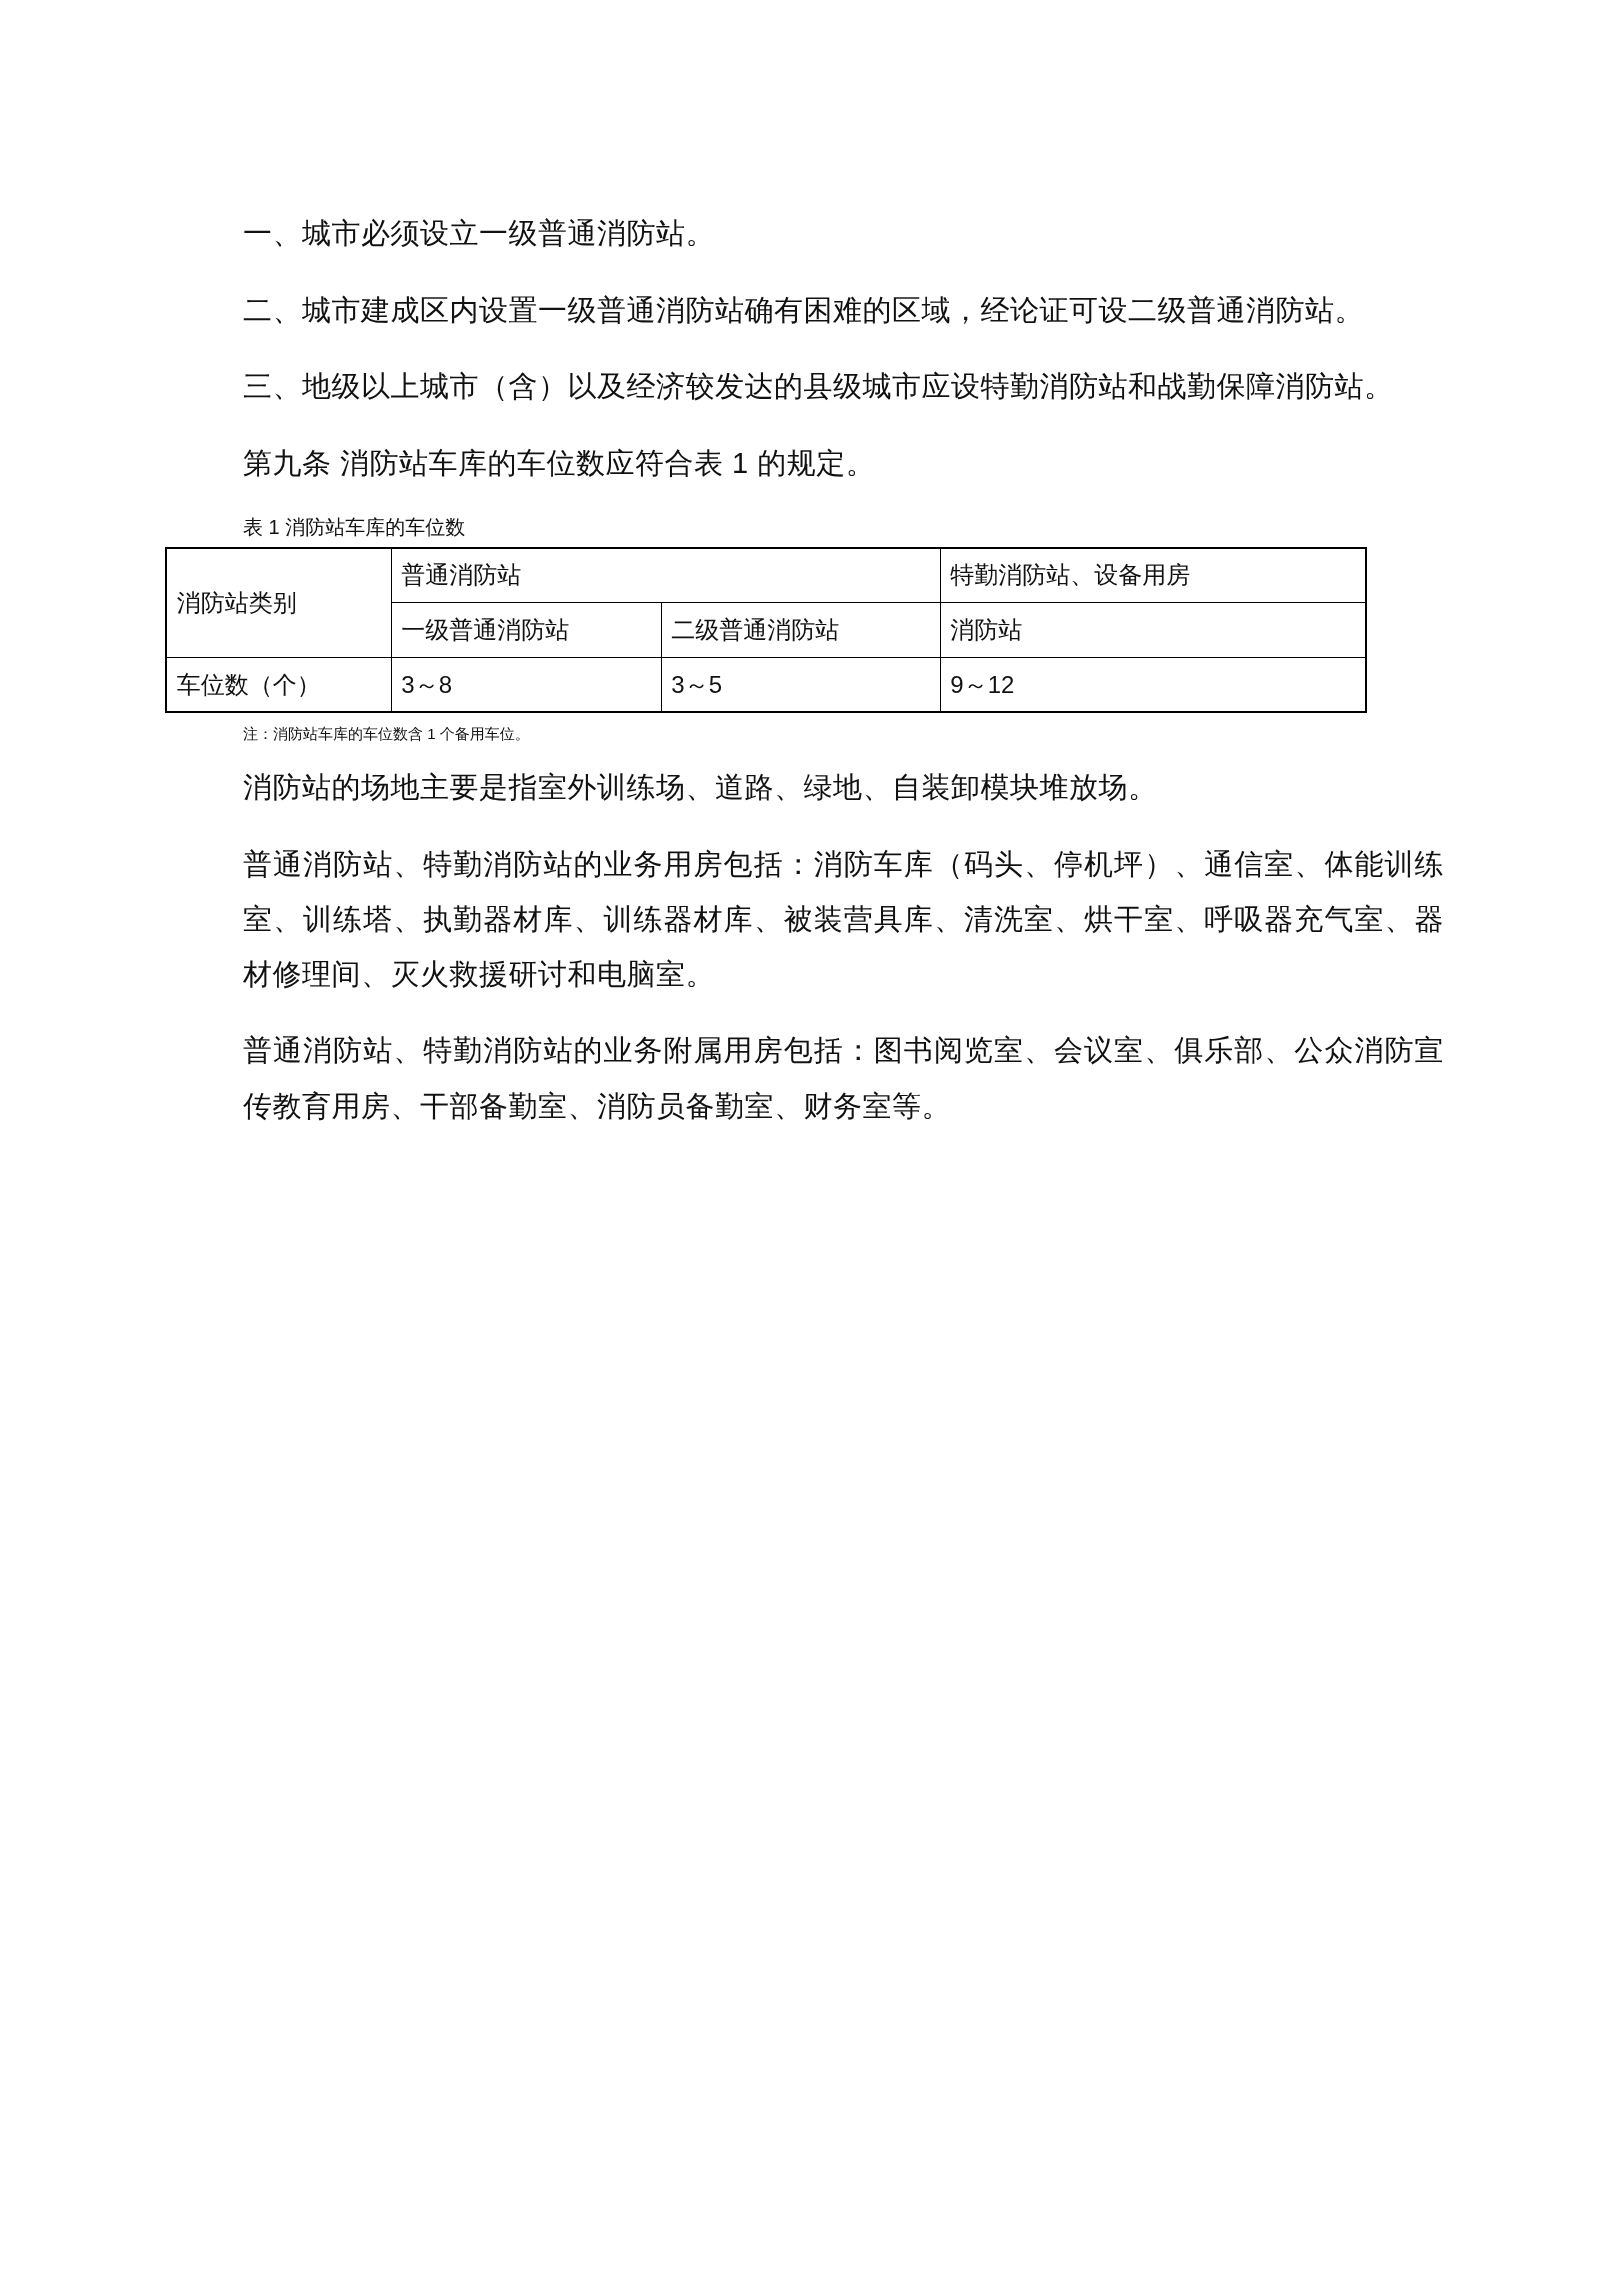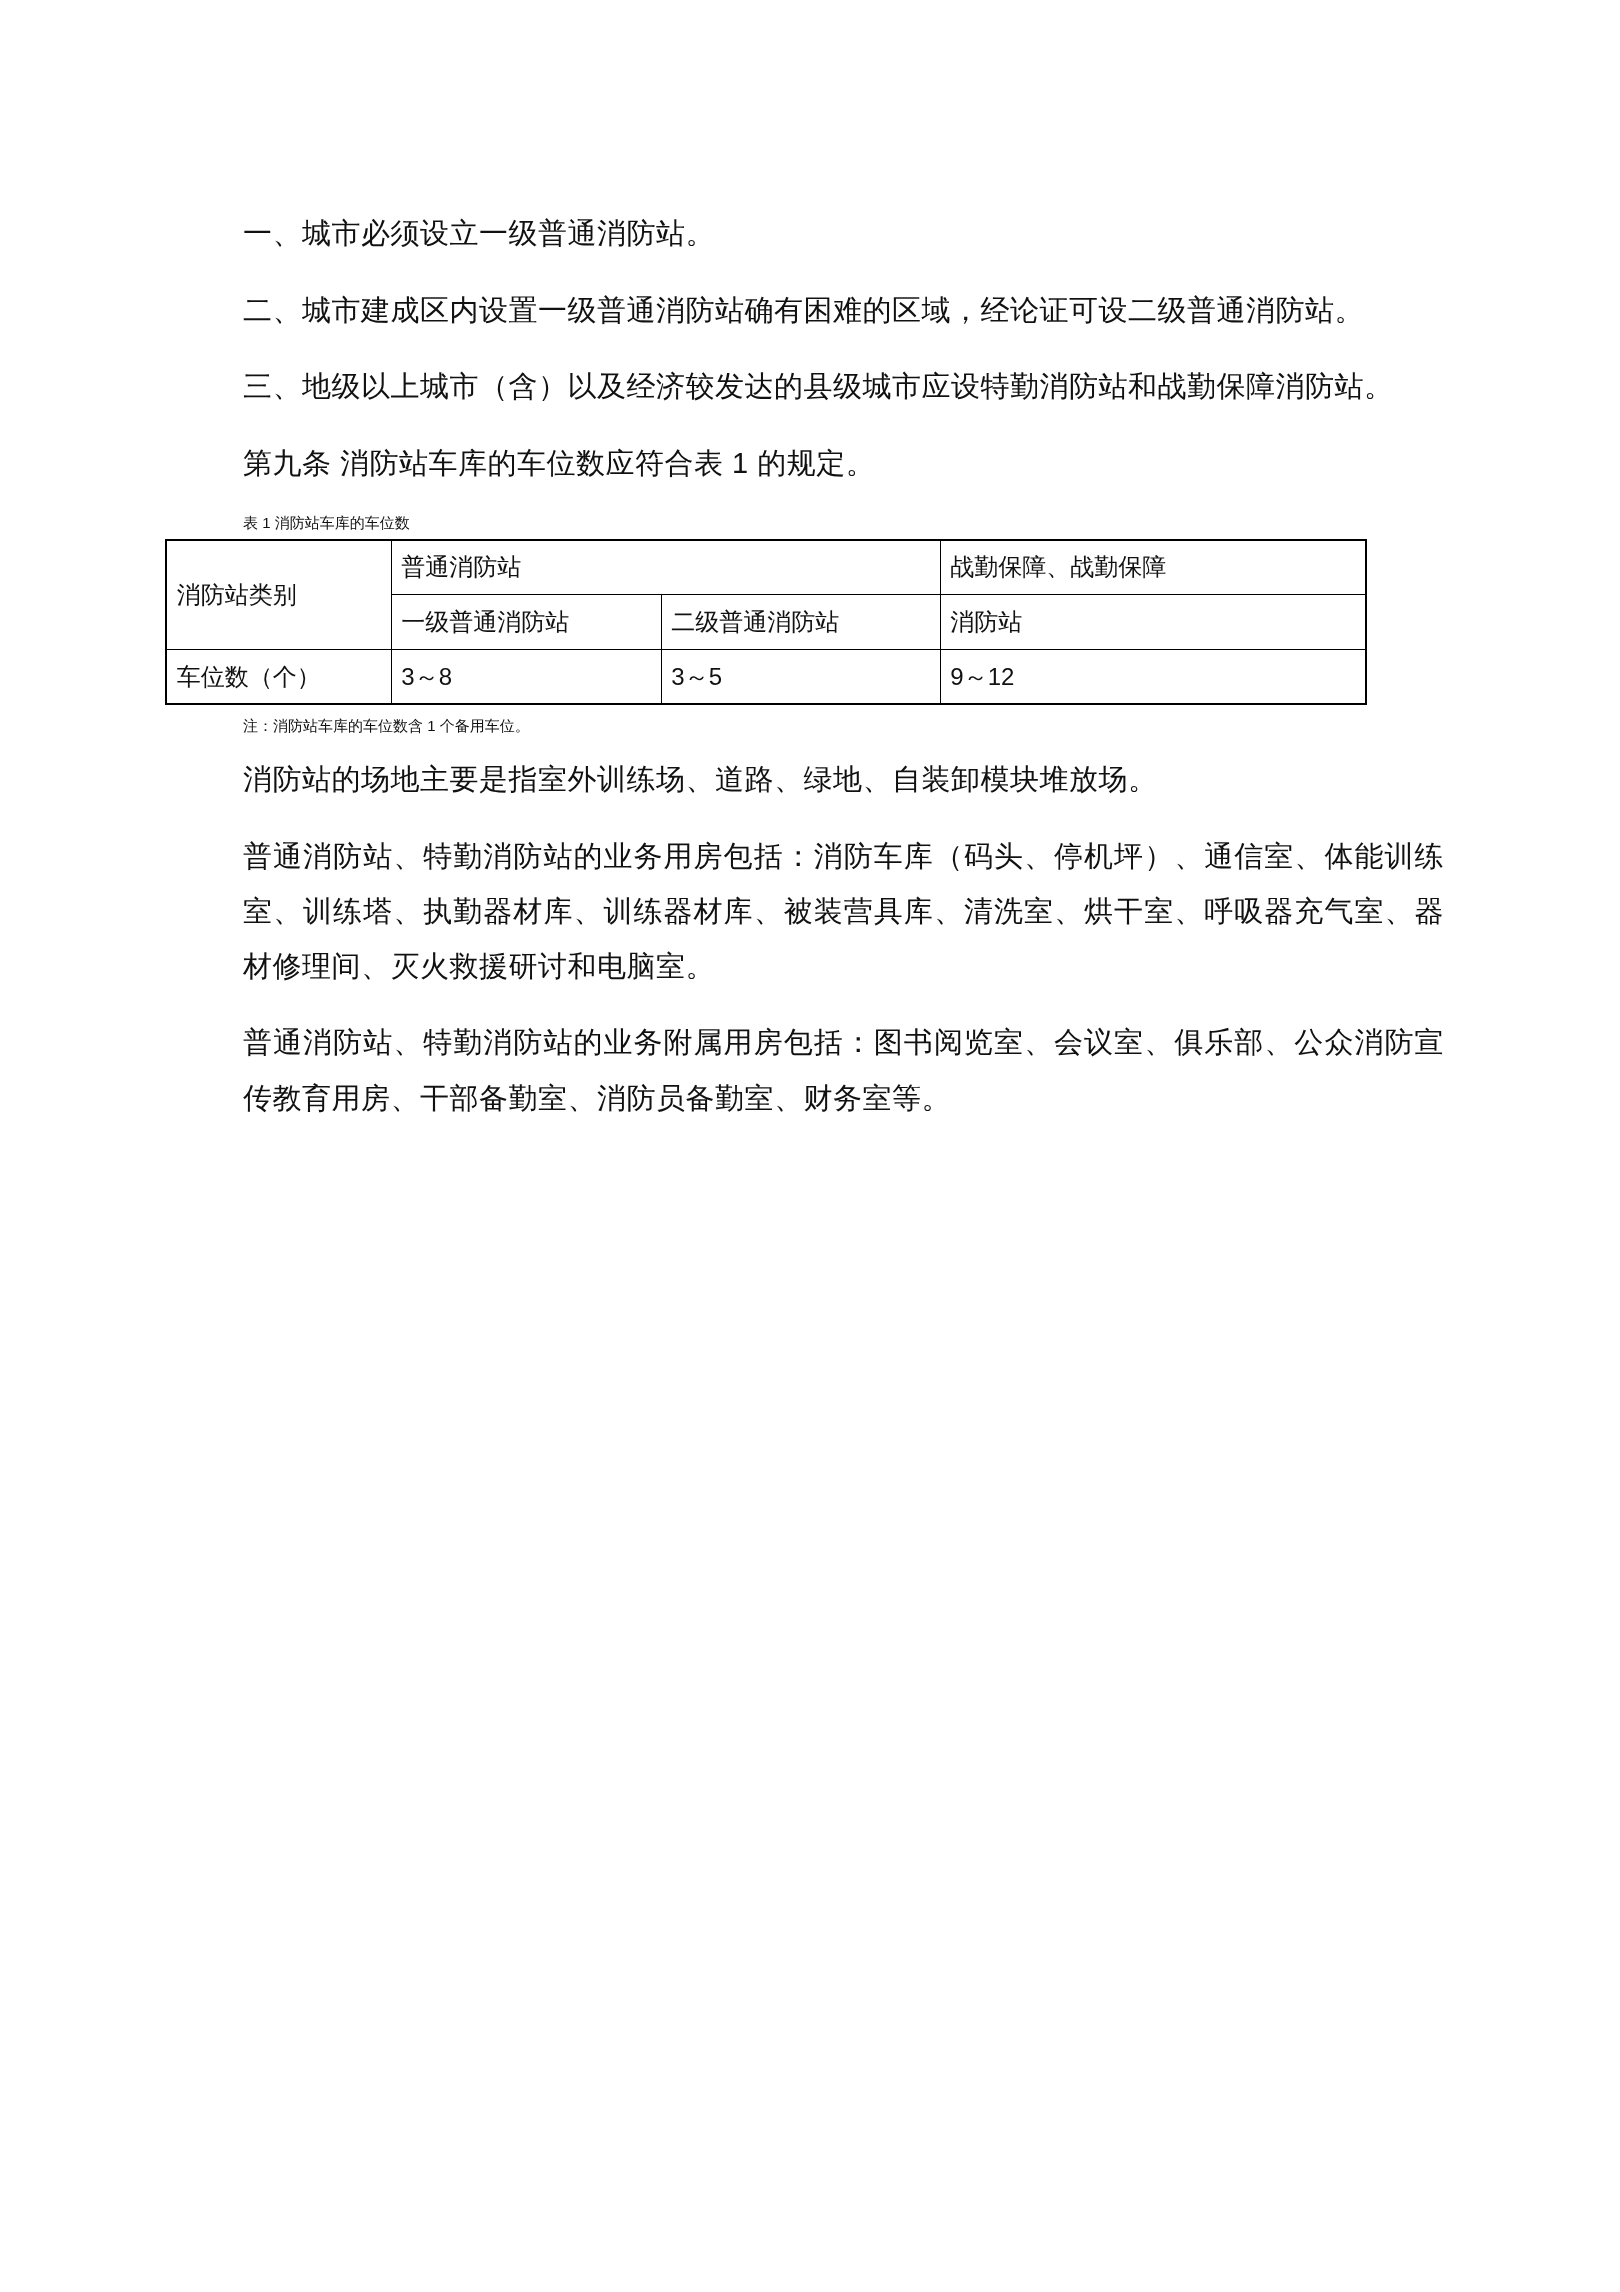--- a/index.html
+++ b/index.html
@@ -29,21 +29,21 @@
     line-height: 1.90;
     letter-spacing: 0.5px;
     margin: 0 0 21.6px 0;
     text-align: justify;
     color: #111;
   }
   .para.tight {
     margin-bottom: 19.6px;
   }
   .table-caption {
-    font-size: 15px;
+    font-size: 20px;
     line-height: 1.6;
     margin: 7.8px 0 3.9px 0;
     color: #111;
   }
   table.spec {
     border-collapse: collapse;
     width: 1201px;
     margin: 0 0 0 -78px;
     table-layout: fixed;
     border: 2px solid #000;
@@ -89,21 +89,21 @@
     <colgroup>
       <col class="col-a">
         <col class="col-b">
         <col class="col-c">
         <col class="col-d">
     </colgroup>
     <tbody>
       <tr>
         <td class="outer-left" rowspan="2">消防站类别</td>
         <td colspan="2">普通消防站</td>
-        <td class="outer-right">战勤保障、战勤保障</td>
+        <td class="outer-right">特勤消防站、设备用房</td>
       </tr>
       <tr>
         <td>一级普通消防站</td>
         <td>二级普通消防站</td>
         <td class="outer-right">消防站</td>
       </tr>
       <tr>
         <td class="outer-left">车位数（个）</td>
         <td>3～8</td>
         <td>3～5</td>

